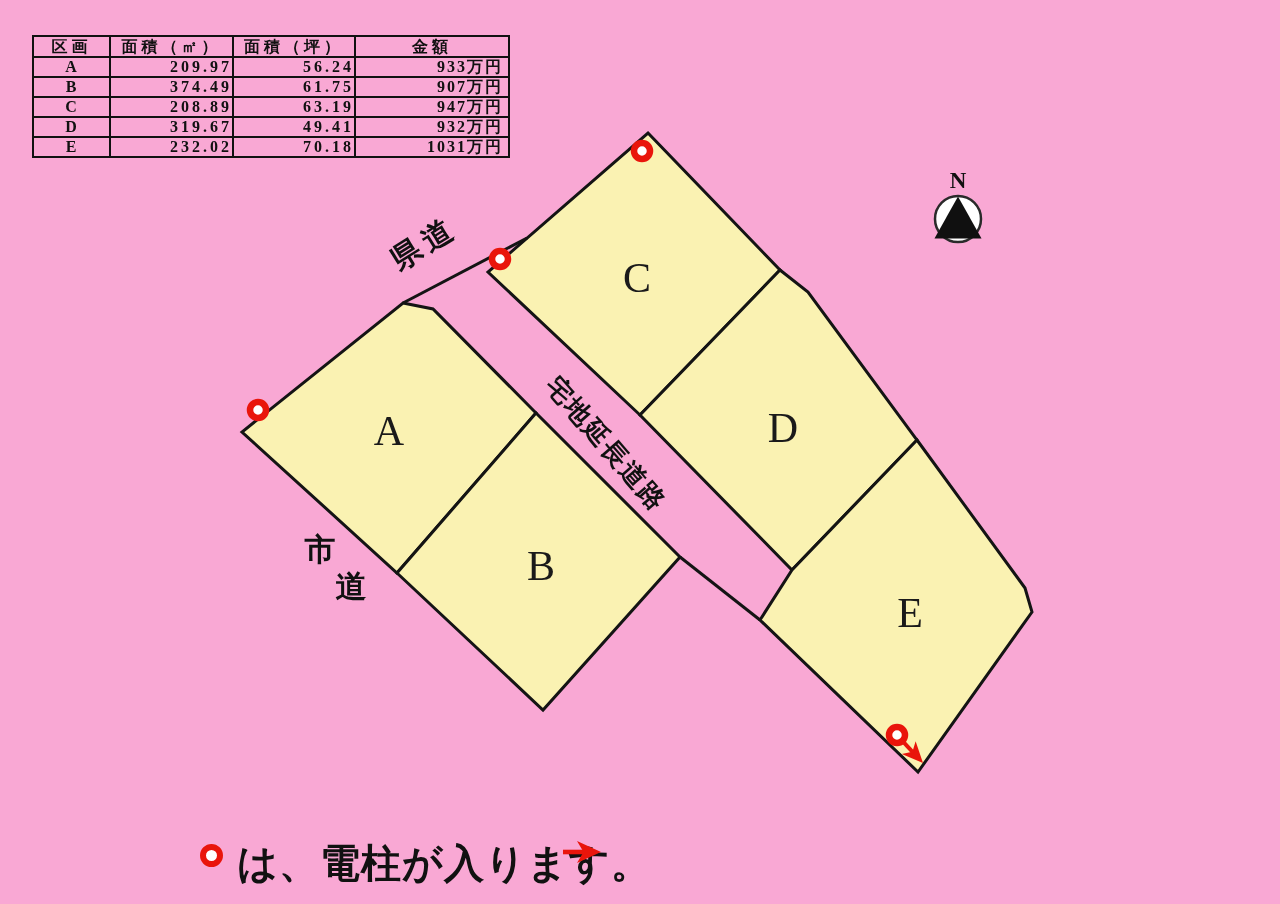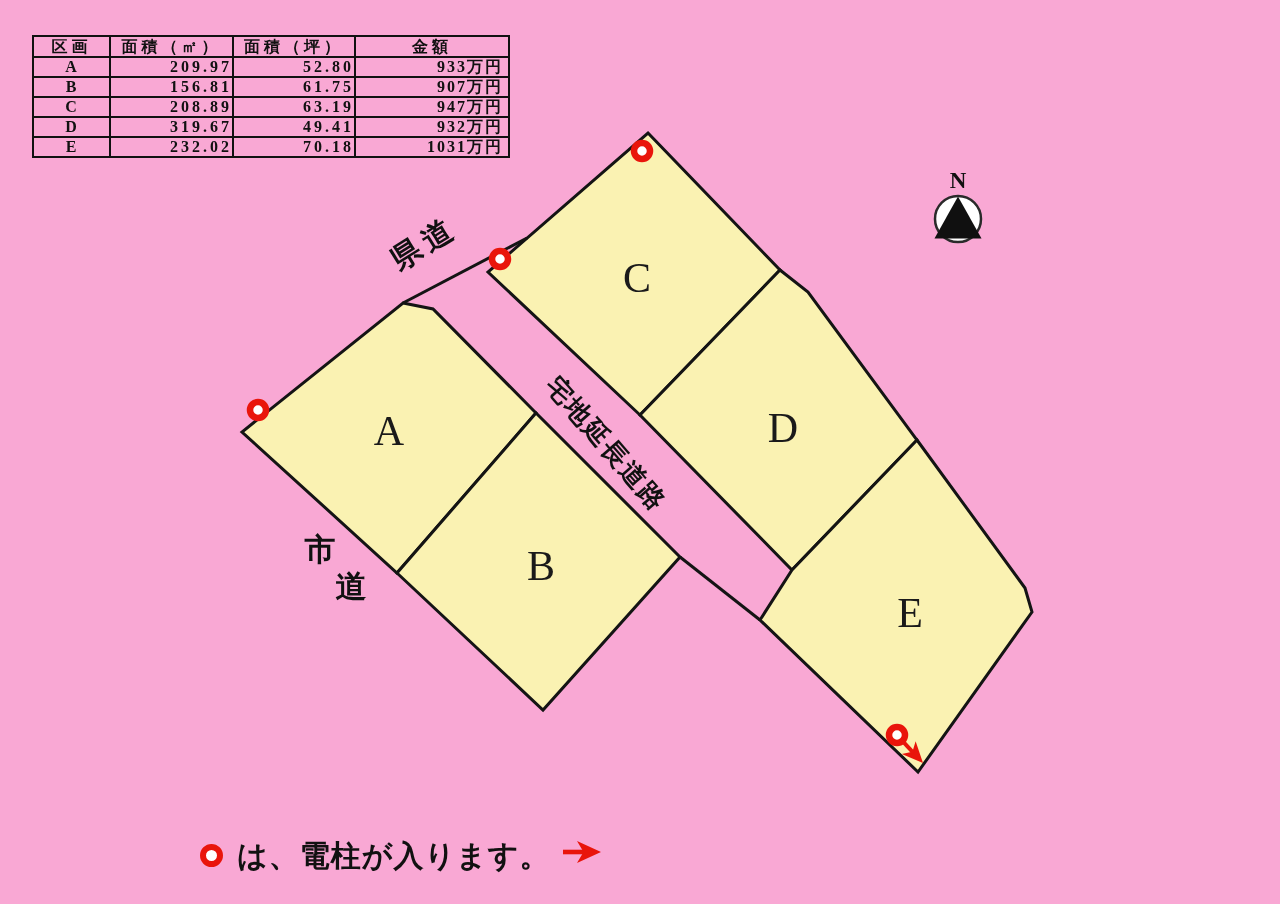--- a/index.html
+++ b/index.html
@@ -26,21 +26,21 @@
   .boundary{stroke:#141414;stroke-width:3;fill:none;}
   .pole{fill:#ffffff;stroke:#e9150b;stroke-width:6.5;}
   .redshape{fill:#e9150b;}
   .parcel-label{font-size:42px;font-weight:500;fill:#1a1a1a;text-anchor:middle;}
   .road-label{font-weight:700;fill:#111;text-anchor:middle;}
   .north-circle{fill:#ffffff;stroke:#2a2a2a;stroke-width:2.5;}
   .north-tri{fill:#101010;}
   .north-n{font-size:23px;font-weight:700;text-anchor:middle;fill:#111;}
   
   .legend-text{
-    position:absolute;font-size:30px;font-weight:700;letter-spacing:1px;white-space:nowrap;color:#111;
+    position:absolute;font-size:40px;font-weight:700;letter-spacing:1px;white-space:nowrap;color:#111;
   }
   .legend-pole{
     position:absolute;left:200px;top:844px;width:23px;height:23px;
     border:6.5px solid #e9150b;border-radius:50%;box-sizing:border-box;background:#fff;
   }
   .legend-arrow{position:absolute;left:556px;top:840px;}
 </style>
 </head>
 <body>
 
@@ -58,26 +58,26 @@
         <th>区画</th>
         <th>面積（㎡）</th>
         <th>面積（坪）</th>
         <th>金額</th>
       </tr>
     </thead>
     <tbody>
       <tr>
         <td class="cell-lot">A</td>
         <td class="cell-num">209.97</td>
-        <td class="cell-num">52.80</td>
+        <td class="cell-num">56.24</td>
         <td class="cell-price">933万円</td>
       </tr>
       <tr>
         <td class="cell-lot">B</td>
-        <td class="cell-num">156.81</td>
+        <td class="cell-num">374.49</td>
         <td class="cell-num">61.75</td>
         <td class="cell-price">907万円</td>
       </tr>
       <tr>
         <td class="cell-lot">C</td>
         <td class="cell-num">208.89</td>
         <td class="cell-num">63.19</td>
         <td class="cell-price">947万円</td>
       </tr>
       <tr>

